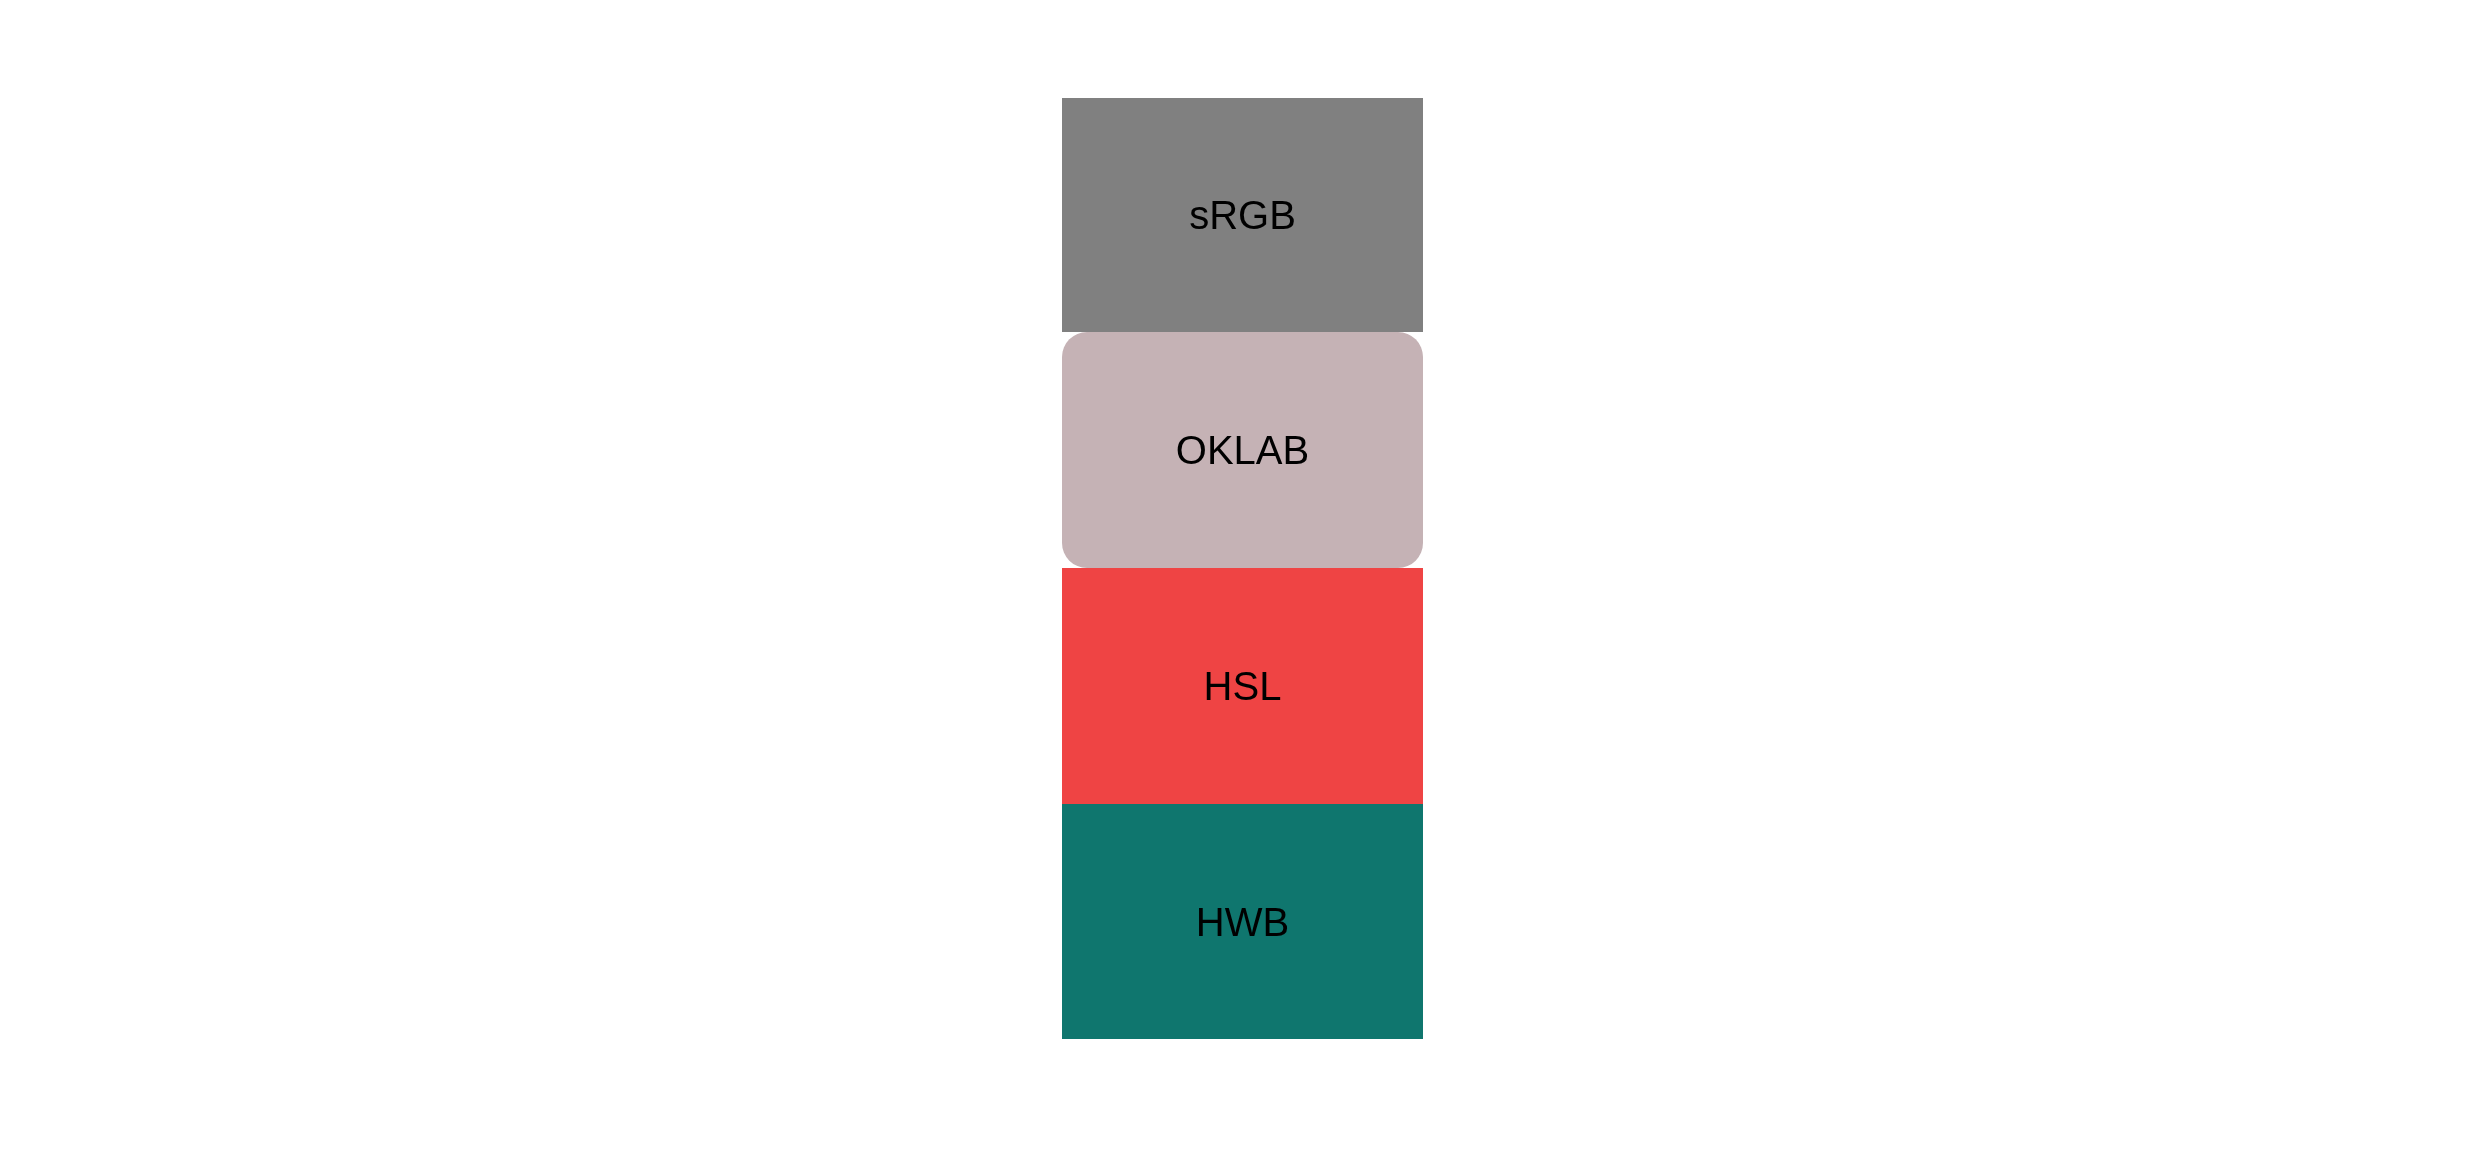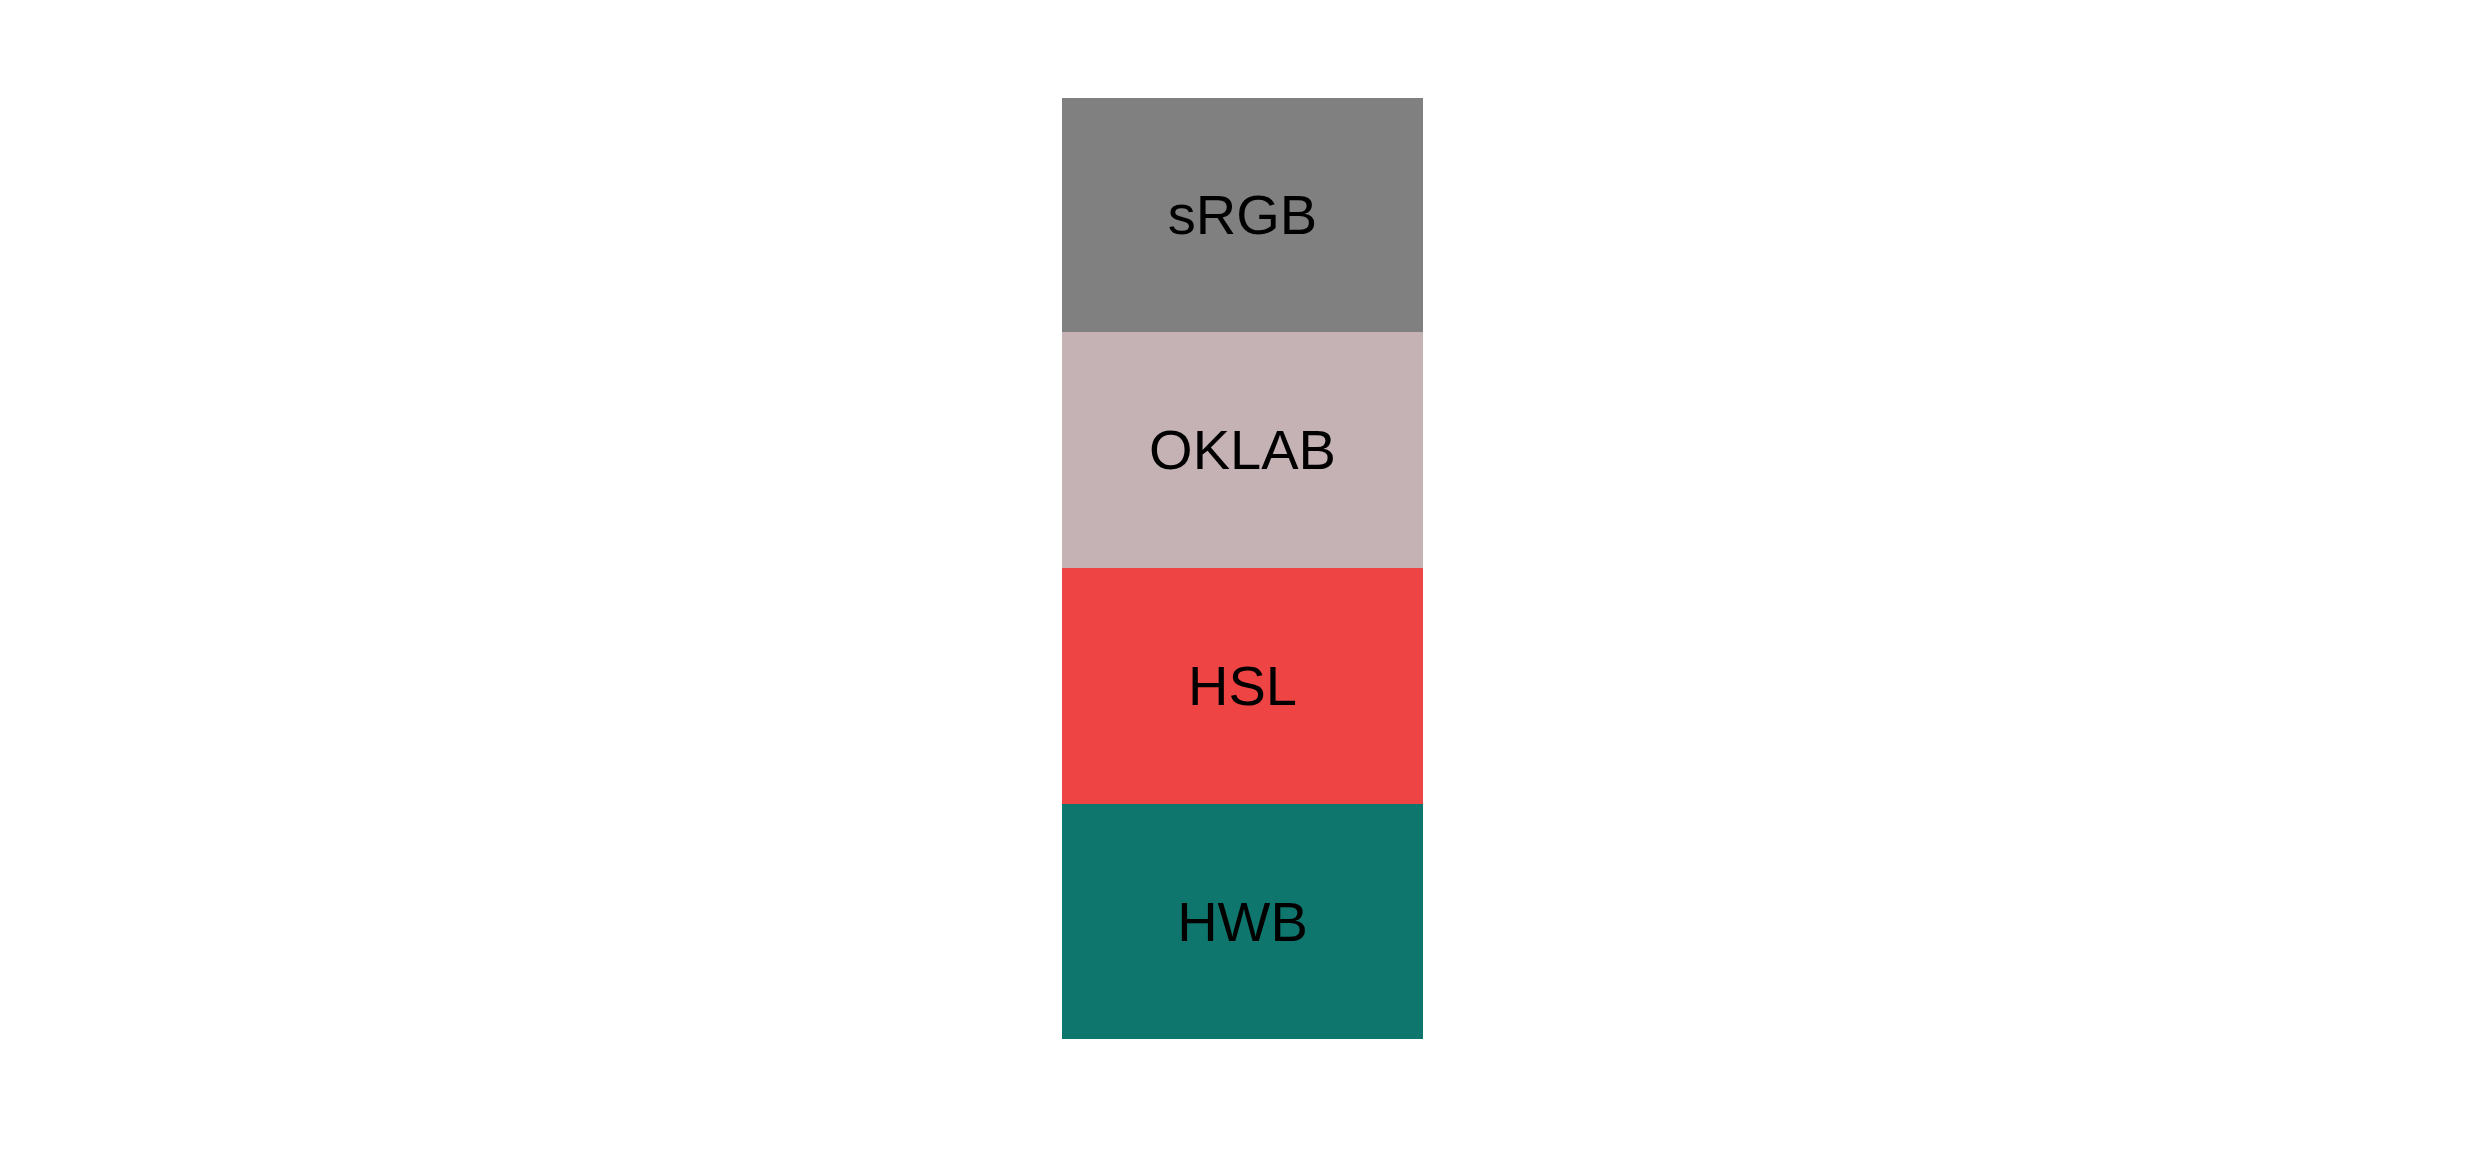--- a/index.html
+++ b/index.html
@@ -38,31 +38,31 @@
     width: 100%;
     display: flex;
     align-items: center;
     justify-content: center;
     box-sizing: border-box;
   }
 
   .swatch-label {
     color: #000000;
     font-family: "Liberation Sans", sans-serif;
-    font-size: 56px;
+    font-size: 40px;
     font-weight: 400;
     line-height: 1;
     letter-spacing: 0px;
     white-space: nowrap;
     -webkit-font-smoothing: antialiased;
   }
 
   
   #swatch-srgb  { height: 234px; }
-  #swatch-oklab { height: 236px; }
+  #swatch-oklab { height: 236px; border-radius: 25px; }
   #swatch-hsl   { height: 236px; }
   #swatch-hwb   { height: 235px; }
 </style>
 </head>
 <body style="background: rgb(255, 255, 255);">
 
 <div id="stage" style="background: rgb(255, 255, 255);">
 
   <div id="swatch-stack">
 

